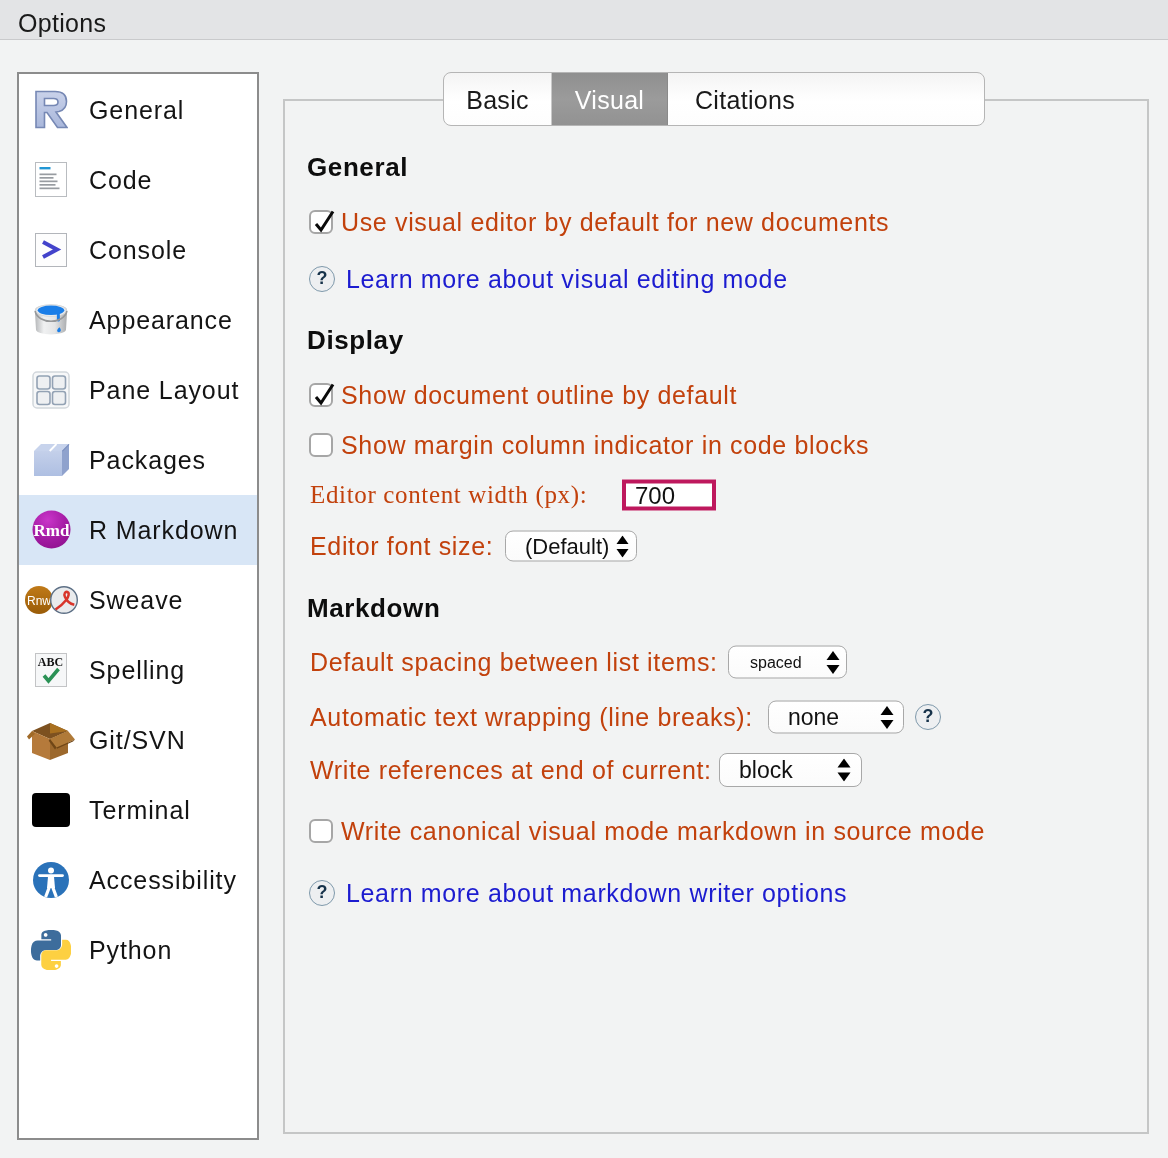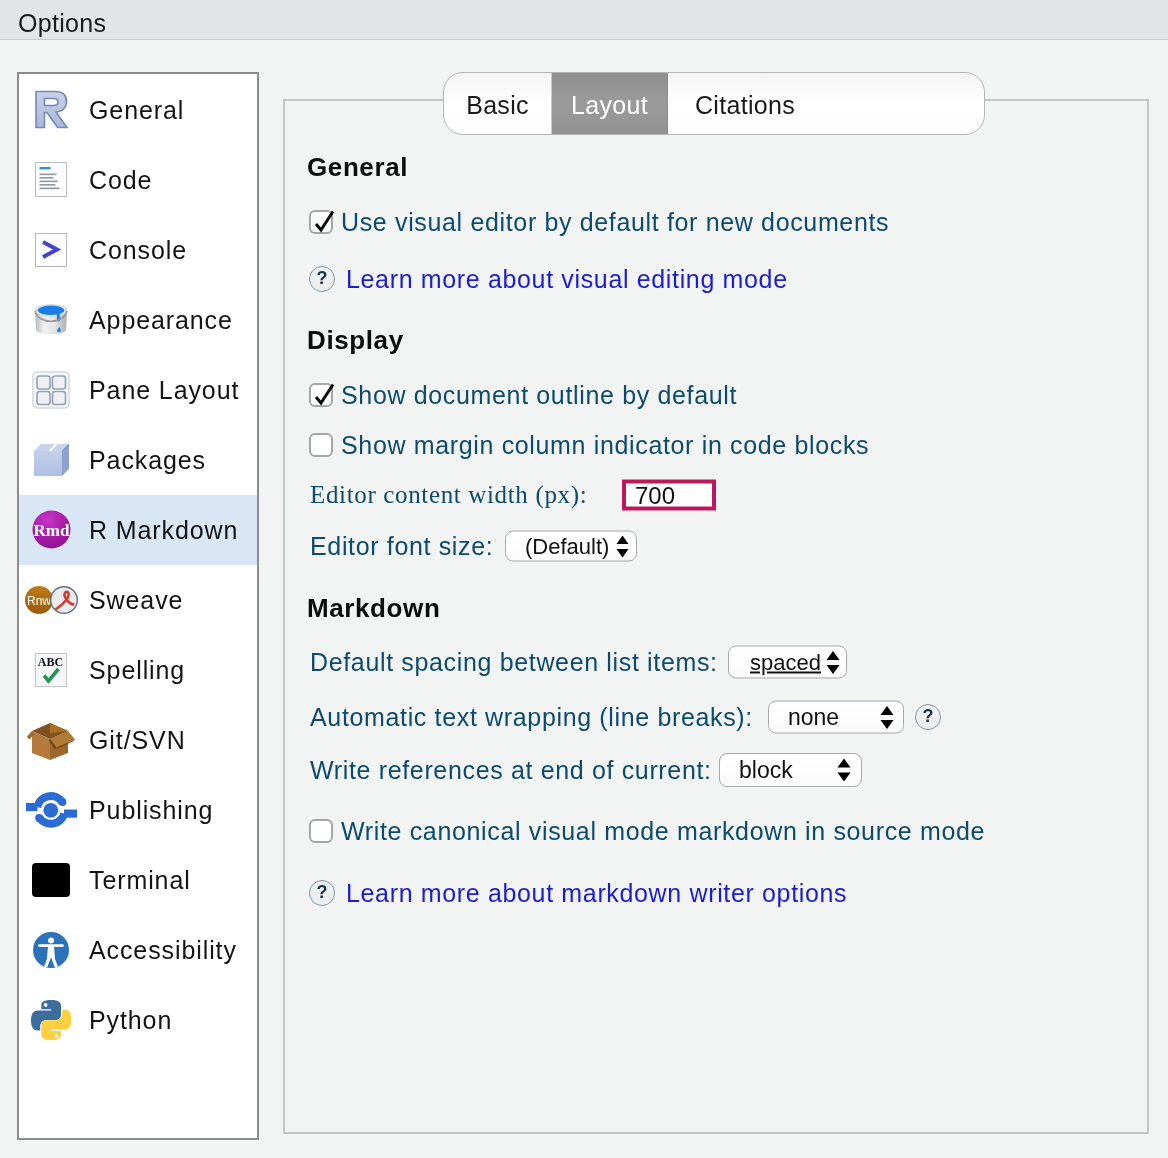--- a/index.html
+++ b/index.html
@@ -6,26 +6,26 @@
 html,body { width:1168px; height:1158px; background:#f2f3f3; font-family:"Liberation Sans", sans-serif; position:relative; overflow:hidden; }
 .titlebar { position:absolute; left:0; top:0; width:1168px; height:40px; background:#e3e4e6; border-bottom:1px solid #c9cacc; }
 .titlebar span { position:absolute; left:18px; top:23px; transform:translateY(-50%); font-size:25px; color:#1a1a1a; letter-spacing:0.3px; }
 .sidebar { position:absolute; left:17px; top:72px; width:242px; height:1068px; background:#ffffff; border:2px solid #8c8c8c; padding-top:0.5px; }
 .item { position:relative; height:70px; }
 .item.sel { background:#d8e6f6; }
 .icon { position:absolute; left:8px; top:0; width:48px; height:70px; display:flex; align-items:center; justify-content:center; }
 .icon svg { flex-shrink:0; }
 .lbl { position:absolute; left:70px; top:50%; transform:translateY(-50%); font-size:25px; color:#141414; white-space:nowrap; letter-spacing:0.9px; }
 .panel { position:absolute; left:283px; top:99px; width:866px; height:1035px; border:2px solid #c5c6c6; }
-.tabs { position:absolute; left:443px; top:72px; width:542px; height:63px; background:linear-gradient(180deg,#f4f4f4 0%,#ffffff 55%,#fdfdfd 100%); border:1px solid #b5b5b5; border-radius:20px; display:flex; overflow:hidden; }
+.tabs { position:absolute; left:443px; top:72px; width:542px; height:54px; background:linear-gradient(180deg,#f4f4f4 0%,#ffffff 55%,#fdfdfd 100%); border:1px solid #b5b5b5; border-radius:8px; display:flex; overflow:hidden; }
 .tab { position:relative; height:100%; display:flex; align-items:center; justify-content:center; padding-top:3px; font-size:25px; color:#1a1a1a; border-right:1px solid #c9c9c9; letter-spacing:0.3px; }
 .tab:last-child { border-right:none; }
 .tab.sel { background:linear-gradient(180deg,#8f8f8f 0%,#9b9b9b 50%,#929292 100%); color:#ffffff; border-right-color:#8a8a8a; }
 .h { position:absolute; font-size:26px; font-weight:bold; color:#0d0d0d; transform:translateY(-50%); white-space:nowrap; letter-spacing:0.6px; }
-.t { position:absolute; font-size:25px; color:#0c4a6e; transform:translateY(-50%); white-space:nowrap; letter-spacing:0.65px; }
+.t { position:absolute; font-size:25px; color:#c2410c; transform:translateY(-50%); white-space:nowrap; letter-spacing:0.65px; }
 .cb { position:absolute; width:24px; height:24px; background:#ffffff; border:2px solid #a6a6a6; border-radius:6px; transform:translateY(-50%); }
 .cb svg { position:absolute; left:0px; top:-4px; overflow:visible; }
 .link { position:absolute; font-size:25px; color:#1c1cd0; transform:translateY(-50%); white-space:nowrap; letter-spacing:0.65px; }
 .help { position:absolute; width:26px; height:26px; border:1.5px solid #7f99ab; border-radius:50%; background:#edeff1; transform:translateY(-50%); color:#16324a; font-size:18px; font-weight:bold; text-align:center; line-height:23px; }
 .input { position:absolute; background:#ffffff; border:4px solid #be185d; font-size:24px; color:#111; transform:translateY(-50%); display:flex; align-items:center; }
 .select { position:absolute; background:linear-gradient(180deg,#ffffff 0%,#fbfbfb 100%); border:1.5px solid #a8a8a8; border-radius:8px; transform:translateY(-50%); font-size:24px; color:#111; }
 .select .txt { position:absolute; top:50%; transform:translateY(-50%); white-space:nowrap; }
 .select svg.ar { position:absolute; top:50%; transform:translateY(-50%); }
 </style>
 </head>
@@ -181,38 +181,20 @@
           <polygon points="5,11 0,16.5 2,19.5 8,13.8" fill="#a06a28"></polygon>
           <polygon points="23,19 41,11 48,19.5 29.5,27.5" fill="#b07a38"></polygon>
           <path d="M23,19 L29.5,27.5 L28,29.5 L21.7,20.8 Z" fill="#6f4616"></path>
           <path d="M29.5,27.5 L48,19.5 L46,21.5 L30,28.8 Z" fill="#6f4616"></path>
         </svg>
       </div>
       <div class="lbl">Git/SVN</div>
     </div>
   <div class="item">
       <div class="icon">
-        <svg width="51" height="40" viewBox="0 0 51 40">
-          <g fill="#2b6cd4">
-            <rect x="0" y="13" width="11.5" height="8.2"></rect>
-            <rect x="38" y="19.5" width="13" height="8.2"></rect>
-            <circle cx="24.8" cy="20.3" r="7.4"></circle>
-            <circle cx="36.4" cy="11.9" r="4"></circle>
-            <circle cx="13.2" cy="28.1" r="4"></circle>
-          </g>
-          <g fill="none" stroke="#2b6cd4" stroke-width="8">
-            <path d="M11.3,17.1 A 13.8,13.8 0 0 1 36.1,11.9"></path>
-            <path d="M38.3,23.6 A 13.8,13.8 0 0 1 13.5,27.7"></path>
-          </g>
-        </svg>
-      </div>
-      <div class="lbl">Publishing</div>
-    </div>
-  <div class="item">
-      <div class="icon">
         <svg width="38" height="34" viewBox="0 0 38 34">
           <rect x="0" y="0" width="38" height="34" rx="4" fill="#000000"></rect>
         </svg>
       </div>
       <div class="lbl">Terminal</div>
     </div>
   <div class="item">
       <div class="icon">
         <svg width="36" height="36" viewBox="0 0 36 36">
           <circle cx="18" cy="18" r="18" fill="#2a72b9"></circle>
@@ -232,21 +214,21 @@
           <path fill="#fdd041" d="M85.6,28.9v10c0,9.3-7.9,17.1-16.9,17.1h-27c-7.4,0-13.5,6.3-13.5,13.7v25.7c0,7.3,6.4,11.6,13.5,13.7c8.5,2.5,16.7,3,27,0c6.8-2,13.5-5.9,13.5-13.7V85.1h-27v-3.4h27h13.5c7.8,0,10.8-5.5,13.5-13.7c2.8-8.4,2.7-16.5,0-27.5c-1.9-7.9-5.7-13.7-13.5-13.7H85.6z M70.4,93.9c2.8,0,5.1,2.3,5.1,5.1c0,2.9-2.3,5.2-5.1,5.2c-2.8,0-5.1-2.3-5.1-5.2C65.3,96.2,67.6,93.9,70.4,93.9z"></path>
         </svg>
       </div>
       <div class="lbl">Python</div>
     </div>
 </div>
 
 <div class="panel"></div>
 <div class="tabs">
   <div class="tab" style="width:108px;">Basic</div>
-  <div class="tab sel" style="width:116px;">Layout</div>
+  <div class="tab sel" style="width:116px;">Visual</div>
   <div class="tab" style="width:154px;">Citations</div>
 </div>
 
 <div class="h" style="left:307px; top:167px;">General</div>
 
 <div class="cb" style="left:309px; top:222px;">
     <svg width="26" height="26">
       <path d="M5,16 L10,22 L22,3.5" fill="none" stroke="#0a0a0a" stroke-width="3"></path>
     </svg>
   </div>
@@ -276,21 +258,21 @@
     <svg class="ar" style="right:7px;" width="13" height="22" viewBox="0 0 13 22">
       <polygon points="6.5,0 12.5,8.5 0.5,8.5" fill="#000"></polygon>
       <polygon points="6.5,22 12.5,13.5 0.5,13.5" fill="#000"></polygon>
     </svg>
   </div>
 
 <div class="h" style="left:307px; top:608px;">Markdown</div>
 
 <div class="t" style="left:310px; top:662px;">Default spacing between list items:</div>
 <div class="select" style="left:728px; top:662px; width:119px; height:33px;">
-    <span class="txt" style="left:21px; font-size:22px;text-decoration:underline;">spaced</span>
+    <span class="txt" style="left:21px; font-size:16px;">spaced</span>
     <svg class="ar" style="right:6px;" width="14" height="23" viewBox="0 0 14 23">
       <polygon points="7,0 13.5,9 0.5,9" fill="#000"></polygon>
       <polygon points="7,23 13.5,14 0.5,14" fill="#000"></polygon>
     </svg>
   </div>
 
 <div class="t" style="left:310px; top:717px;">Automatic text wrapping (line breaks):</div>
 <div class="select" style="left:768px; top:717px; width:136px; height:33px;">
     <span class="txt" style="left:19px; font-size:23px;">none</span>
     <svg class="ar" style="right:9px;" width="14" height="23" viewBox="0 0 14 23">

